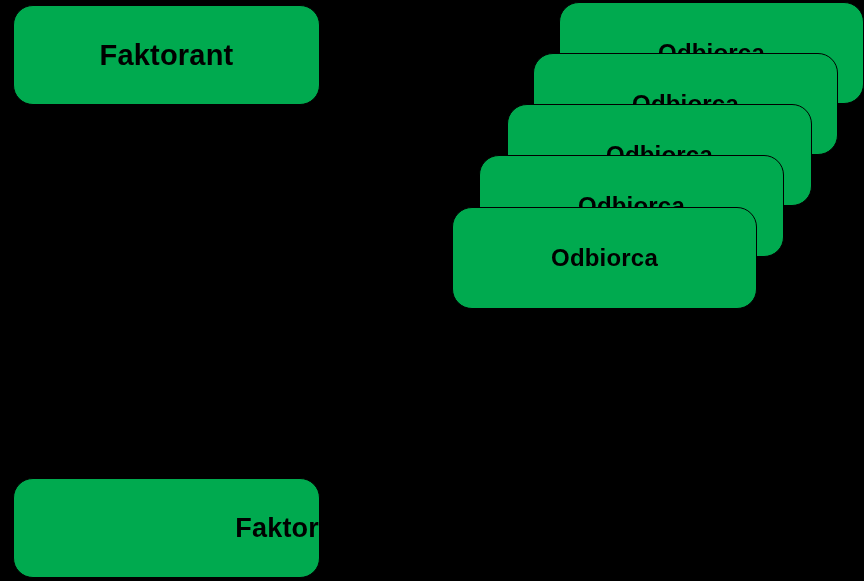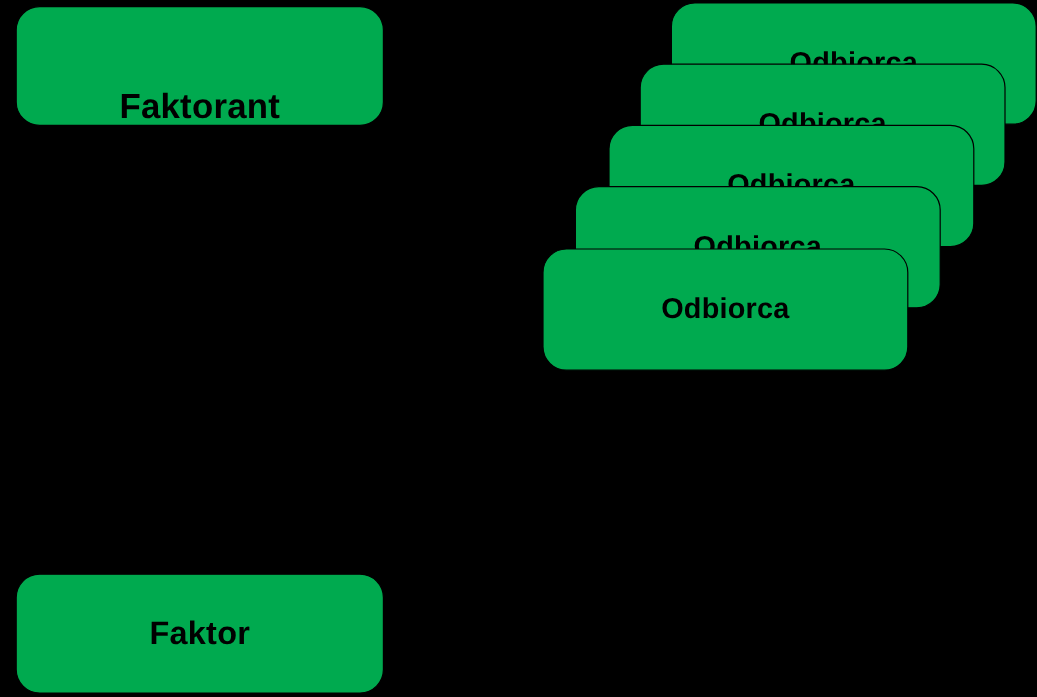--- a/index.html
+++ b/index.html
@@ -37,30 +37,30 @@
     line-height: 1;
   }
   
   #node-faktorant {
     left: 13px;
     top: 5px;
     width: 307px;
     height: 100px;
     font-size: 29px;
     border-radius: 20px;
-    align-items: flex-end;
   }
   
   #node-faktor {
     left: 13px;
     top: 478px;
     width: 307px;
     height: 100px;
     font-size: 27px;
     border-radius: 20px;
+    justify-content: flex-end;
   }
   
   .odbiorca {
     width: 305px;
     height: 102px;
     font-size: 24px;
     border-radius: 20px;
   }
   #odbiorca-0 { left: 559px; top: 2px;   z-index: 1; }
   #odbiorca-1 { left: 533px; top: 53px;  z-index: 2; }

